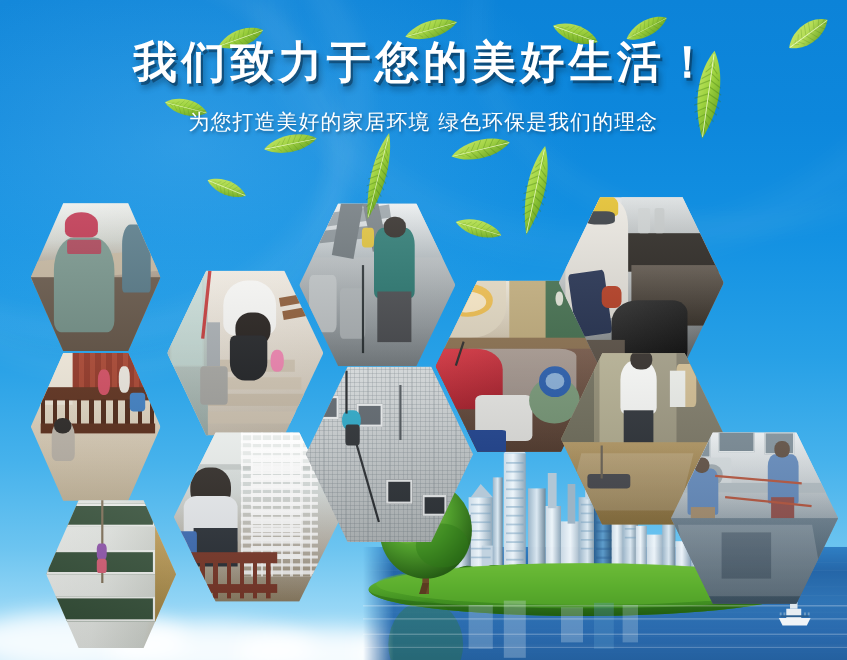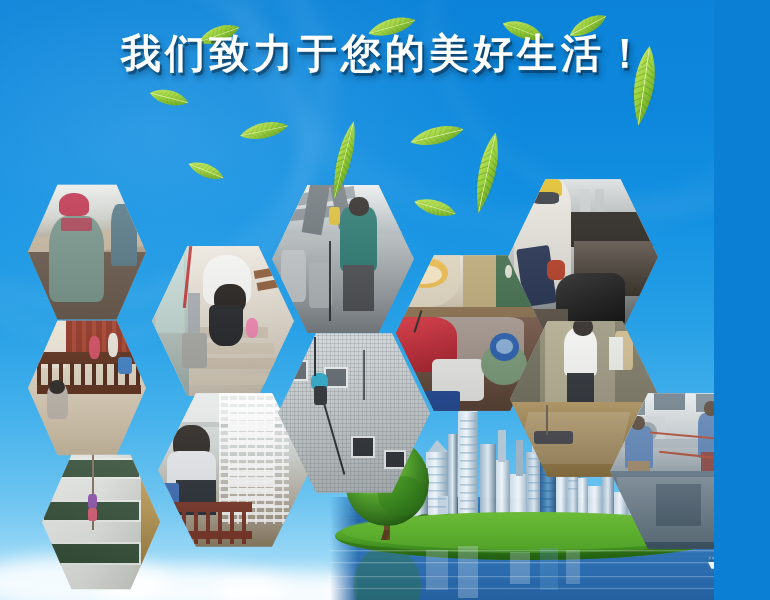--- a/index.html
+++ b/index.html
@@ -5,34 +5,33 @@
 <style>
   * { margin:0; padding:0; box-sizing:border-box; }
   html, body {
     width:770px; height:600px;
     font-family:"DejaVu Sans","Liberation Sans",sans-serif;
     overflow:hidden; background:#0a7fd4;
   }
 
   #stage {
     position:relative;
-    width:714px; height:600px;
+    width:770px; height:600px;
     overflow:hidden;
     background:
       radial-gradient(ellipse 520px 300px at 22% 22%, rgba(120,200,245,0.30) 0%, rgba(120,200,245,0.0) 70%),
       linear-gradient(180deg,
         #0c83d8 0%,
         #0d87dc 18%,
         #1391e2 36%,
         #27a0e6 54%,
         #46b2ec 70%,
         #6cc4f0 83%,
         #9ad8f6 93%,
         #c8e9fa 100%);
-    font-family: Liberation Mono, monospace;
   }
 
   
   .swirl {
     position:absolute; border-radius:50%;
     border:1px solid rgba(255,255,255,0.10);
     pointer-events:none;
   }
   .swirl.s1 { left:-170px; top:-120px; width:500px; height:430px; border-width:14px; filter:blur(11px); }
   .swirl.s2 { left:-120px; top:-40px;  width:430px; height:380px; border-width:9px;  filter:blur(9px); }
@@ -874,14 +873,17 @@
           <path d="M84,47 L93,39" stroke="rgba(60,120,20,0.32)" stroke-width="1.5" fill="none"></path>
           <path d="M84,47 L93,55" stroke="rgba(60,120,20,0.32)" stroke-width="1.5" fill="none"></path>
           <path d="M5,52 L96,47" stroke="rgba(245,255,215,0.85)" stroke-width="2" fill="none"></path>
         </svg>
       </div>
     </div>
 
   <div class="headline-wrap">
     <div class="headline">我们致力于您的美好生活！</div>
   </div>
+  <div class="subline-wrap">
+    <div class="subline">为您打造美好的家居环境 绿色环保是我们的理念</div>
+  </div>
 
 </div>
 
 </body></html>

